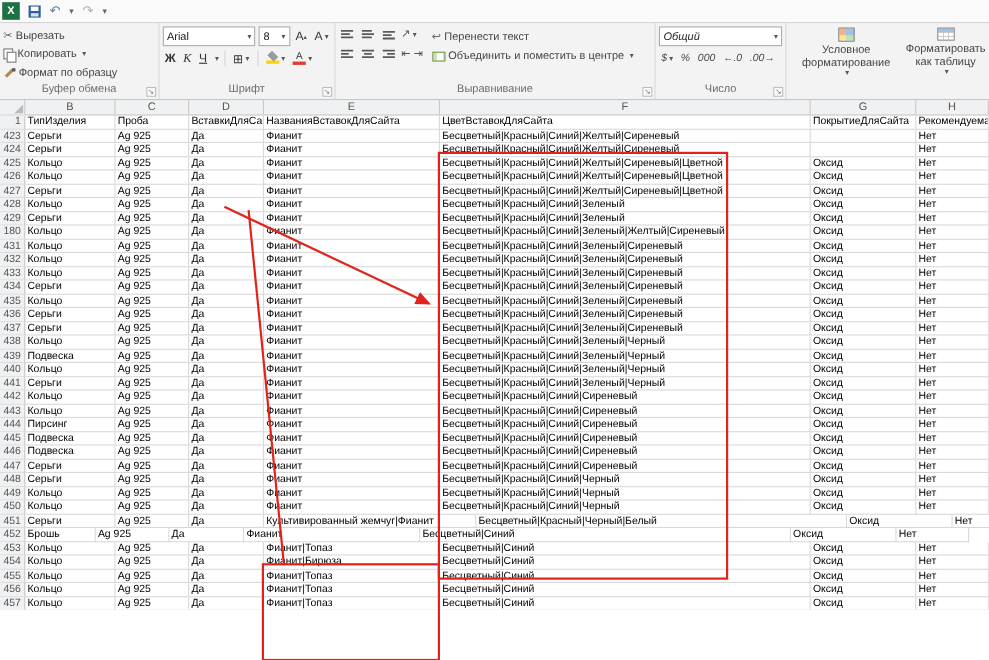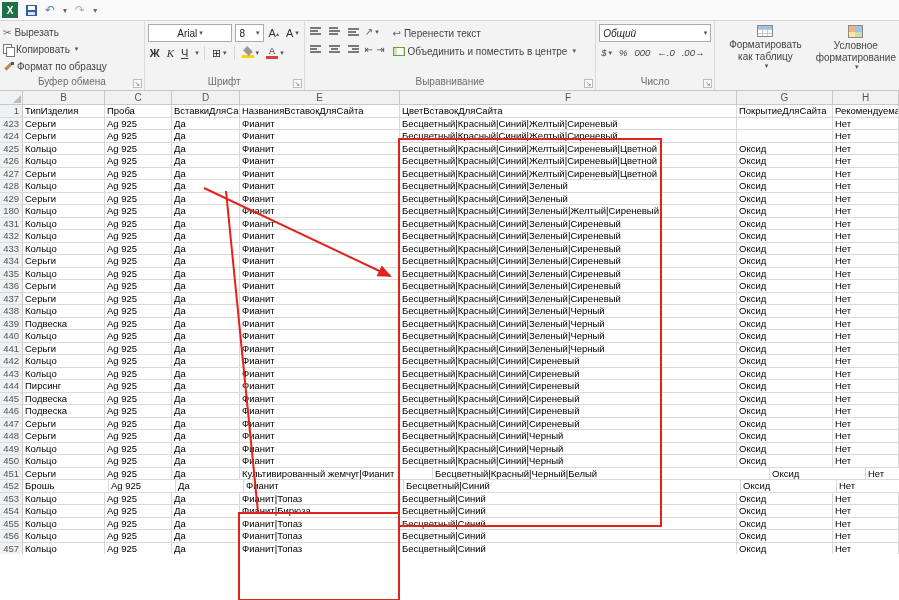--- a/index.html
+++ b/index.html
@@ -156,21 +156,21 @@
       </div>
       <div class="rgl">
         <span>Буфер обмена</span>
         <span class="launcher">↘</span>
       </div>
     </div>
 
     <div class="rgroup rg-font">
       <div class="rgc" style="flex-direction:column;">
         <div class="irow">
-          <div class="combo" style="width:92px;justify-content:center;">
+          <div class="combo" style="width:92px;">
             <span>Arial</span>
             <span class="mini-caret">▾</span>
           </div>
           <div class="combo" style="width:30px;">
             <span>8</span>
             <span class="mini-caret">▾</span>
           </div>
           <span class="fbtn">
             <span>А</span>
               <span class="tiny-up">▴</span>
@@ -306,27 +306,27 @@
       </div>
       <div class="rgl">
         <span>Число</span>
         <span class="launcher">↘</span>
       </div>
     </div>
 
     <div class="rgroup rg-styles">
       <div class="rgc">
         <div class="bigbtn">
+          <span class="icon-cf"></span>
+          <span>Условное форматирование</span>
+          <span class="mini-caret">▾</span>
+        </div>
+        <div class="bigbtn">
           <span class="icon-ft"></span>
           <span>Форматировать как таблицу</span>
-          <span class="mini-caret">▾</span>
-        </div>
-        <div class="bigbtn">
-          <span class="icon-cf"></span>
-          <span>Условное форматирование</span>
           <span class="mini-caret">▾</span>
         </div>
       </div>
       <div class="rgl"></div>
     </div>
 
   </div>
 
 
   <div class="grid">
@@ -636,21 +636,21 @@
           <div class="gcell" style="width: 82px;">Серьги</div>
           <div class="gcell" style="width: 67px;">Ag 925</div>
           <div class="gcell" style="width: 68px;">Да</div>
           <div class="gcell" style="width: 193px;">Культивированный жемчуг|Фианит</div>
           <div class="gcell" style="width: 337px;">Бесцветный|Красный|Черный|Белый</div>
           <div class="gcell" style="width: 96px;">Оксид</div>
           <div class="gcell" style="width: 66px;">Нет</div>
         </div>
         <div class="grow">
           <div class="rownum">452</div>
-          <div class="gcell" style="width: 86px;">Брошь</div>
+          <div class="gcell" style="width: 64px;">Брошь</div>
           <div class="gcell" style="width: 67px;">Ag 925</div>
           <div class="gcell" style="width: 68px;">Да</div>
           <div class="gcell" style="width: 160px;">Фианит</div>
           <div class="gcell" style="width: 337px;">Бесцветный|Синий</div>
           <div class="gcell" style="width: 96px;">Оксид</div>
           <div class="gcell" style="width: 66px;">Нет</div>
         </div>
         <div class="grow">
           <div class="rownum">453</div>
           <div class="gcell" style="width: 82px;">Кольцо</div>

